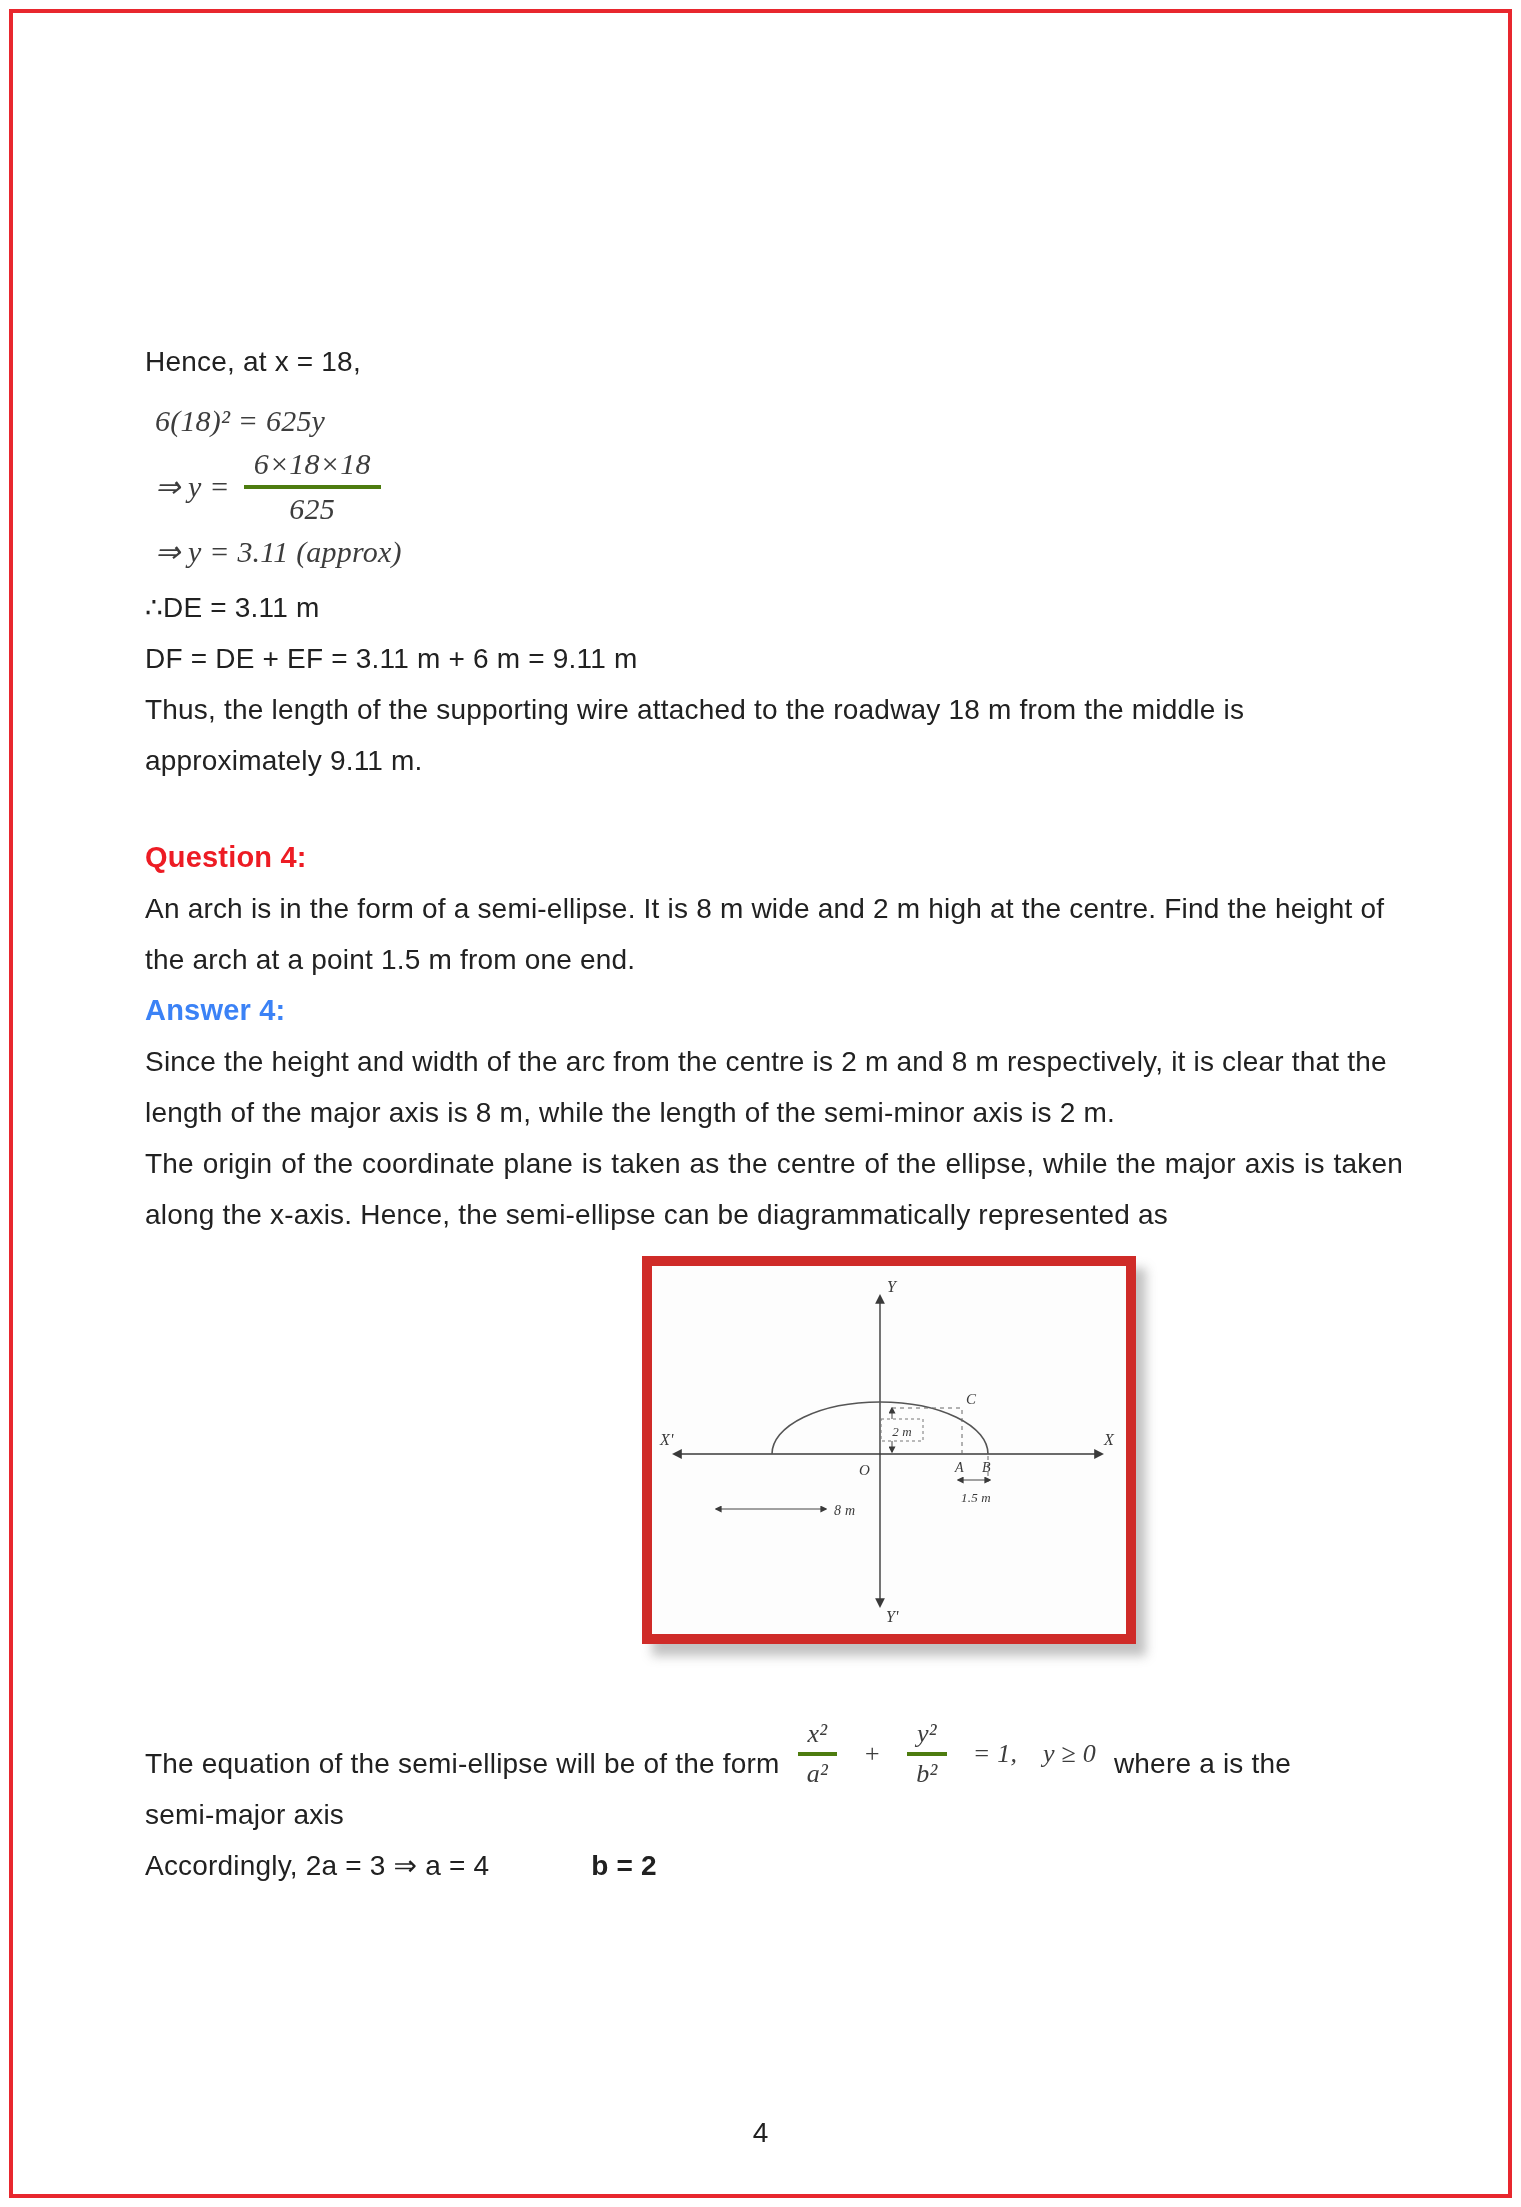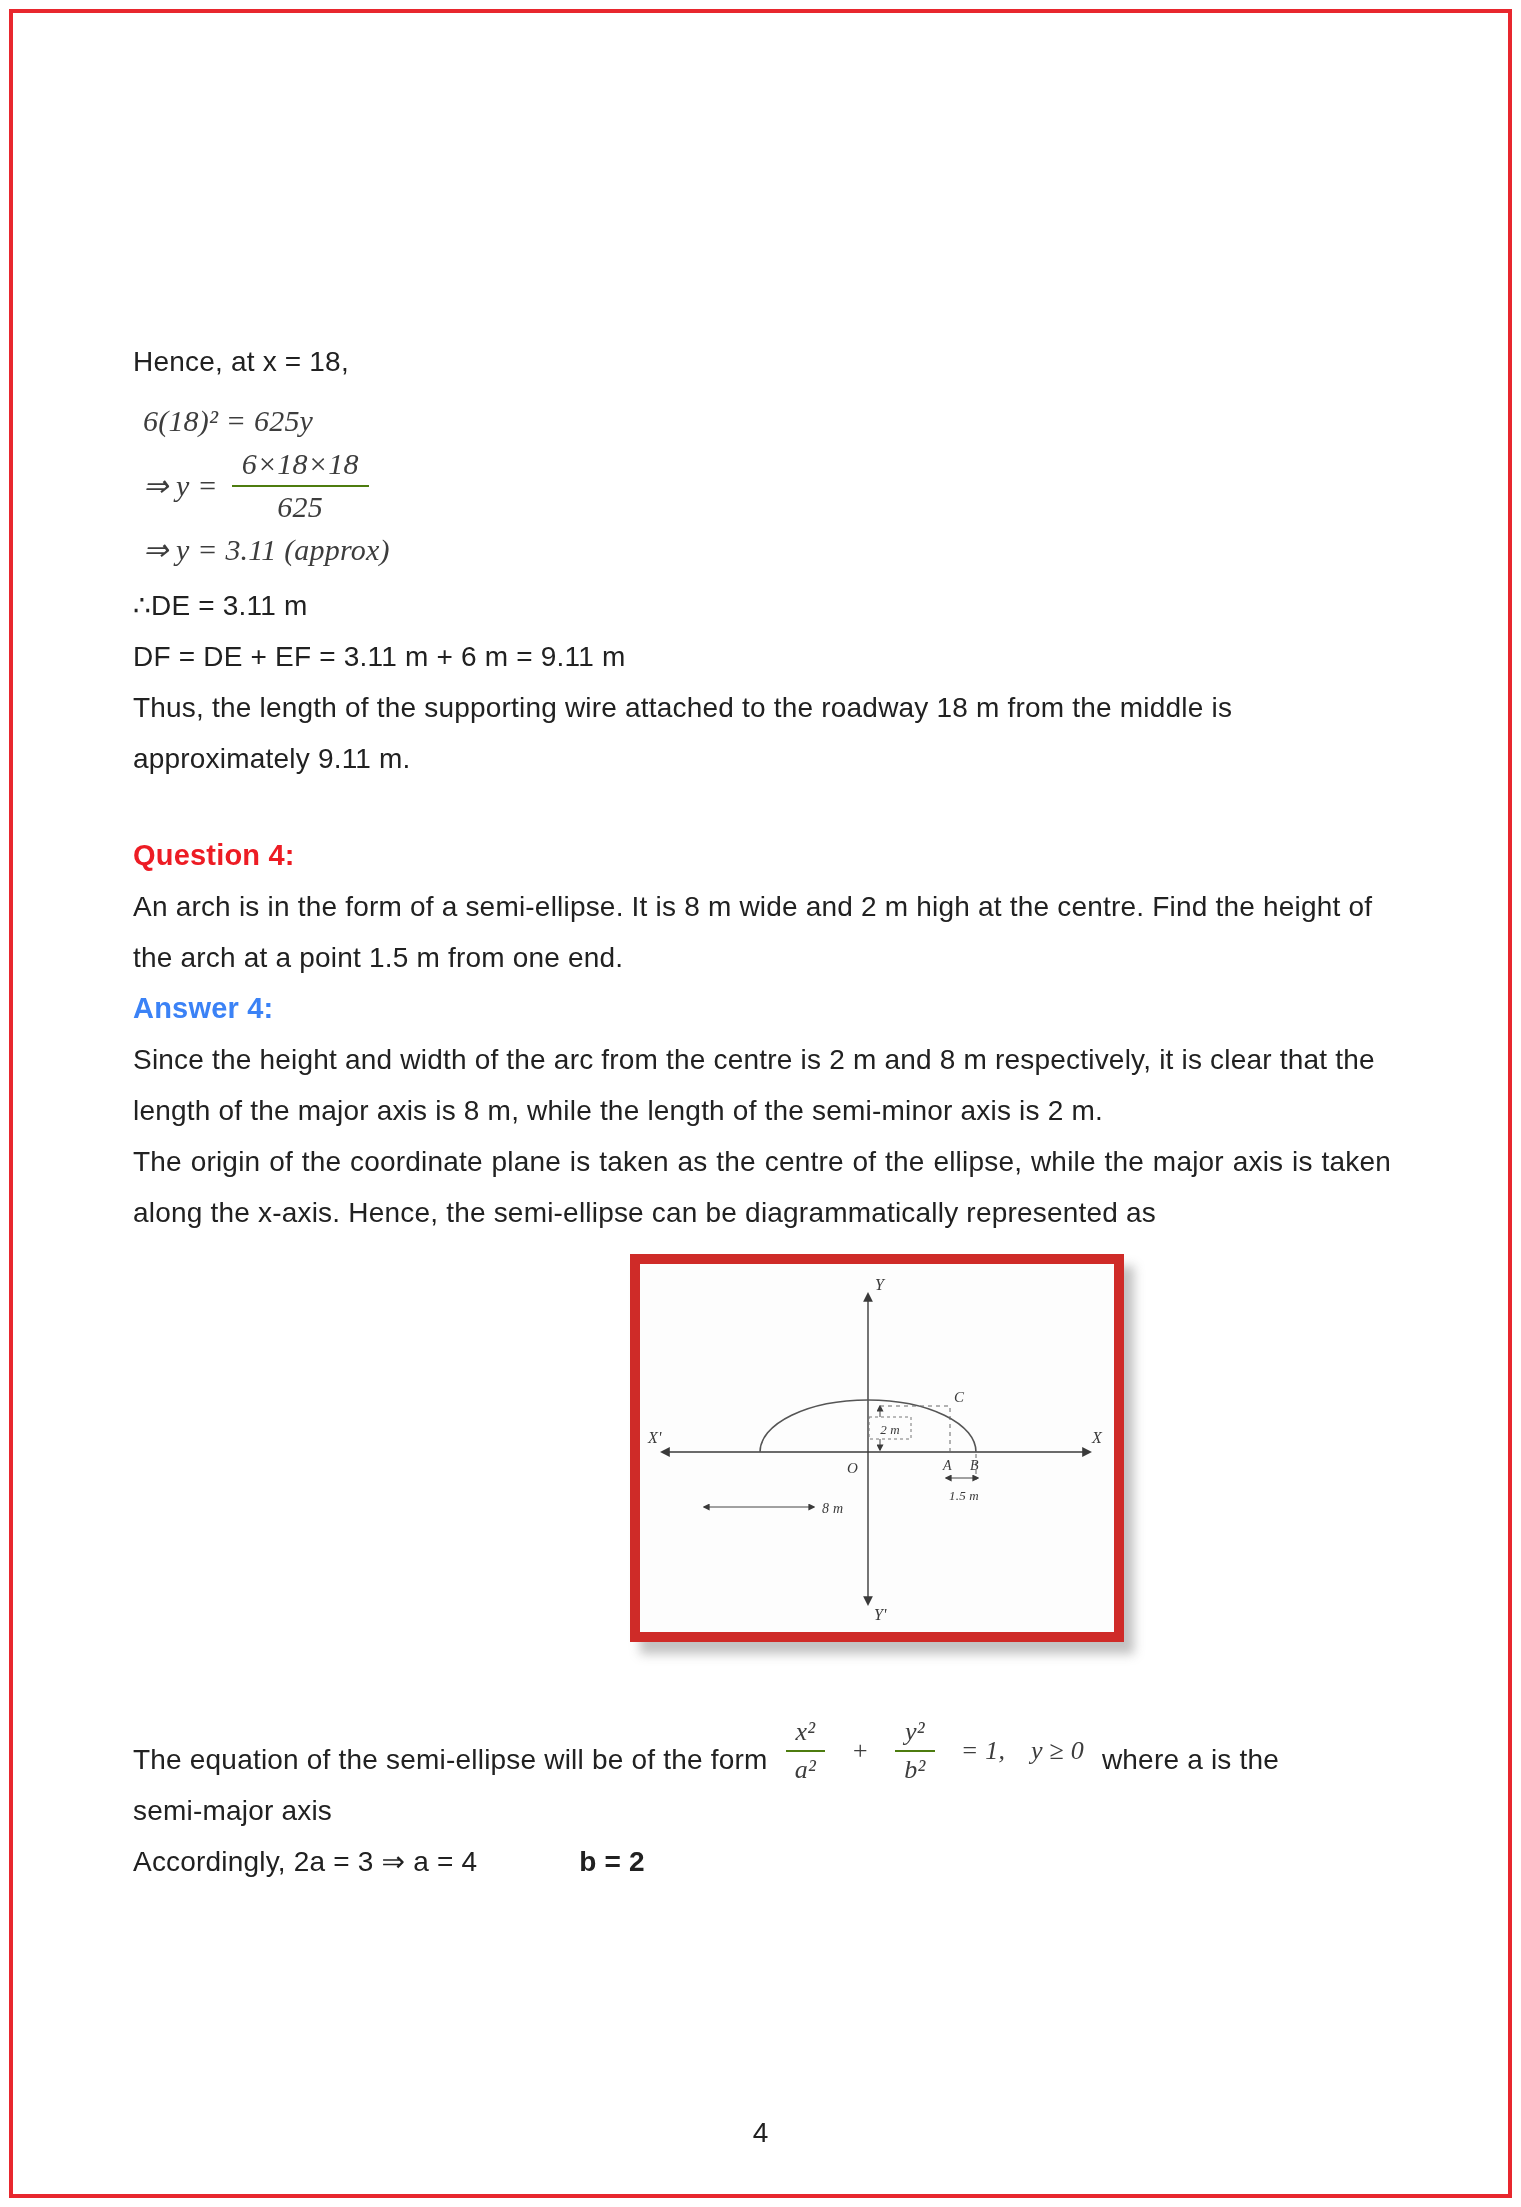--- a/index.html
+++ b/index.html
@@ -12,21 +12,21 @@
     overflow: hidden;
   }
   .page-frame {
     position: absolute;
     inset: 9px;
     border: 4px solid #e8272e;
     pointer-events: none;
   }
   .content {
     position: absolute;
-    left: 133px;
+    left: 145px;
     top: 336px;
     width: 1258px;
     font-size: 28px;
     line-height: 51px;
     letter-spacing: 0.2px;
   }
   .para { margin: 0; }
   .justify { text-align: justify; }
 
   .math {
@@ -36,21 +36,21 @@
   }
   .eq-block { margin: 14px 0 10px 10px; font-size: 30px; }
   .eq-line { margin: 6px 0; display: flex; align-items: center; gap: 14px; line-height: 40px; }
   .frac {
     display: inline-flex;
     flex-direction: column;
     align-items: center;
     vertical-align: middle;
     line-height: 1.15;
   }
-  .frac .num { padding: 0 10px 3px; border-bottom: 2px solid #4d7c0f; }
+  .frac .num { padding: 0 10px 3px; border-bottom: 4px solid #4d7c0f; }
   .frac .den { padding-top: 3px; }
 
   .q-heading {
     margin-top: 46px;
     font-size: 29px;
     font-weight: bold;
     color: #ed1c24;
     line-height: 51px;
   }
   .a-heading {

